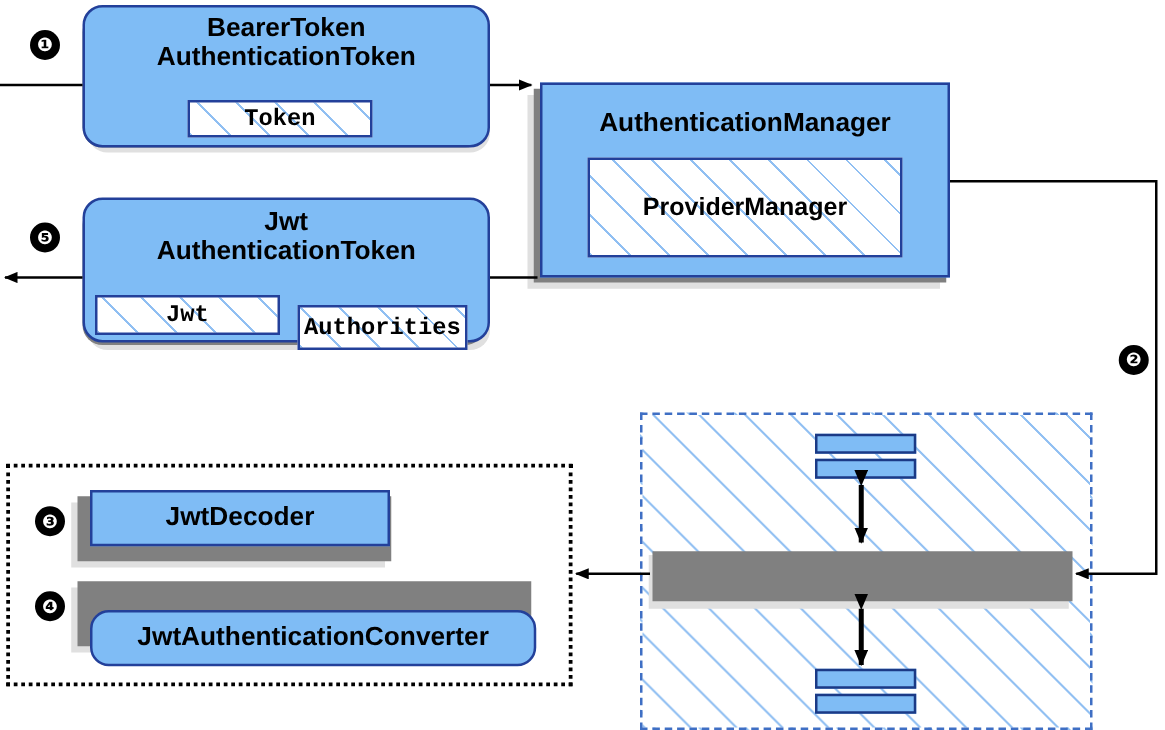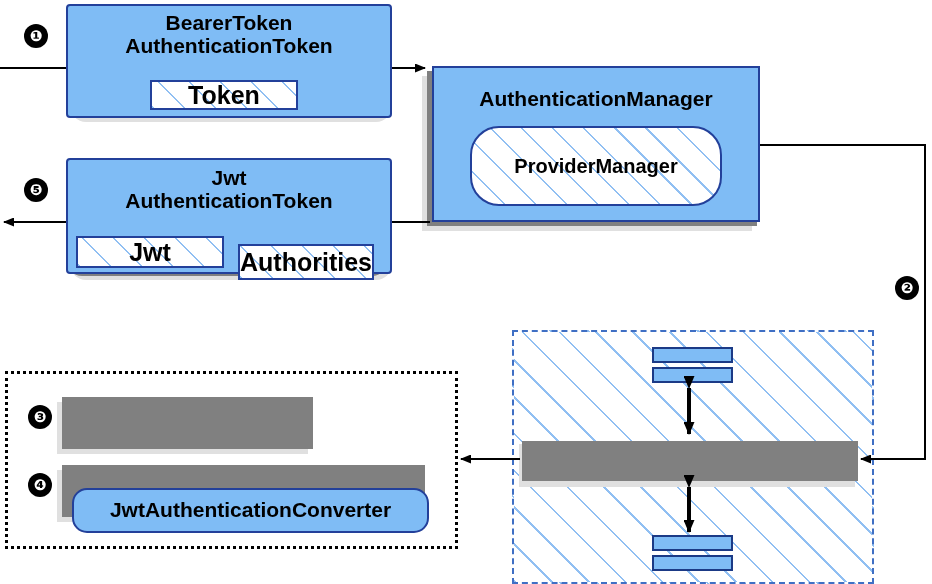--- a/index.html
+++ b/index.html
@@ -26,21 +26,21 @@
     border: 2px solid #23409a;
     color: #000000;
     font-weight: bold;
     display: flex;
     align-items: center;
     justify-content: center;
     text-align: center;
     line-height: 1.08;
     z-index: 6;
   }
-  .rounded { border-radius: 4px; }
+  .rounded { border-radius: 16px; }
 
   
   .shadow-dark {
     position: absolute;
     background: #808080;
     z-index: 3;
   }
   .shadow-light {
     position: absolute;
     background: #e0e0e0;
@@ -127,22 +127,22 @@
   }
 
   .caption {
     position: absolute;
     font-weight: bold;
     text-align: center;
     color: #000;
     line-height: 1.12;
     z-index: 5;
   }
-  .t19 { font-size: 25px; }
-  .t20 { font-size: 20px; border-radius: 29px; }
+  .t19 { font-size: 19px; font-family: Liberation Mono, monospace; }
+  .t20 { font-size: 20px; }
   .t21 { font-size: 21px; }
 </style>
 </head>
 <body>
 
 <div id="stage">
 
   <svg id="wires" viewBox="0 0 932 584" width="932" height="584">
     <defs>
       <marker id="arrow-r" markerWidth="11" markerHeight="9" refX="10" refY="4.5" orient="auto" markerUnits="userSpaceOnUse">
@@ -226,20 +226,23 @@
   <div class="bar" style="left:652px; top:555px; width:81px; height:16px;"></div>
 
   <div class="badge" style="left:895px; top:276px;">
     <span>❷</span>
   </div>
 
   <div class="dotted-region" style="left:5px; top:371px; width:453px; height:178px;"></div>
 
   <div class="shadow-light" style="left:57px; top:402px; width:251px; height:52px;"></div>
   <div class="shadow-dark" style="left:62px; top:397px; width:251px; height:52px;"></div>
+  <div class="node t21" style="left:72px; top:392px; width:240px; height:45px;">
+    <span>JwtDecoder</span>
+  </div>
   <div class="badge" style="left:28px; top:405px;">
     <span>❸</span>
   </div>
 
   <div class="shadow-light" style="left:57px; top:470px; width:363px; height:52px;"></div>
   <div class="shadow-dark" style="left:62px; top:465px; width:363px; height:52px;"></div>
   <div class="node t21" style="left:72px; top:488px; width:357px; height:45px;border-radius:15px;">
     <span>JwtAuthenticationConverter</span>
   </div>
   <div class="badge" style="left:28px; top:473px;">

